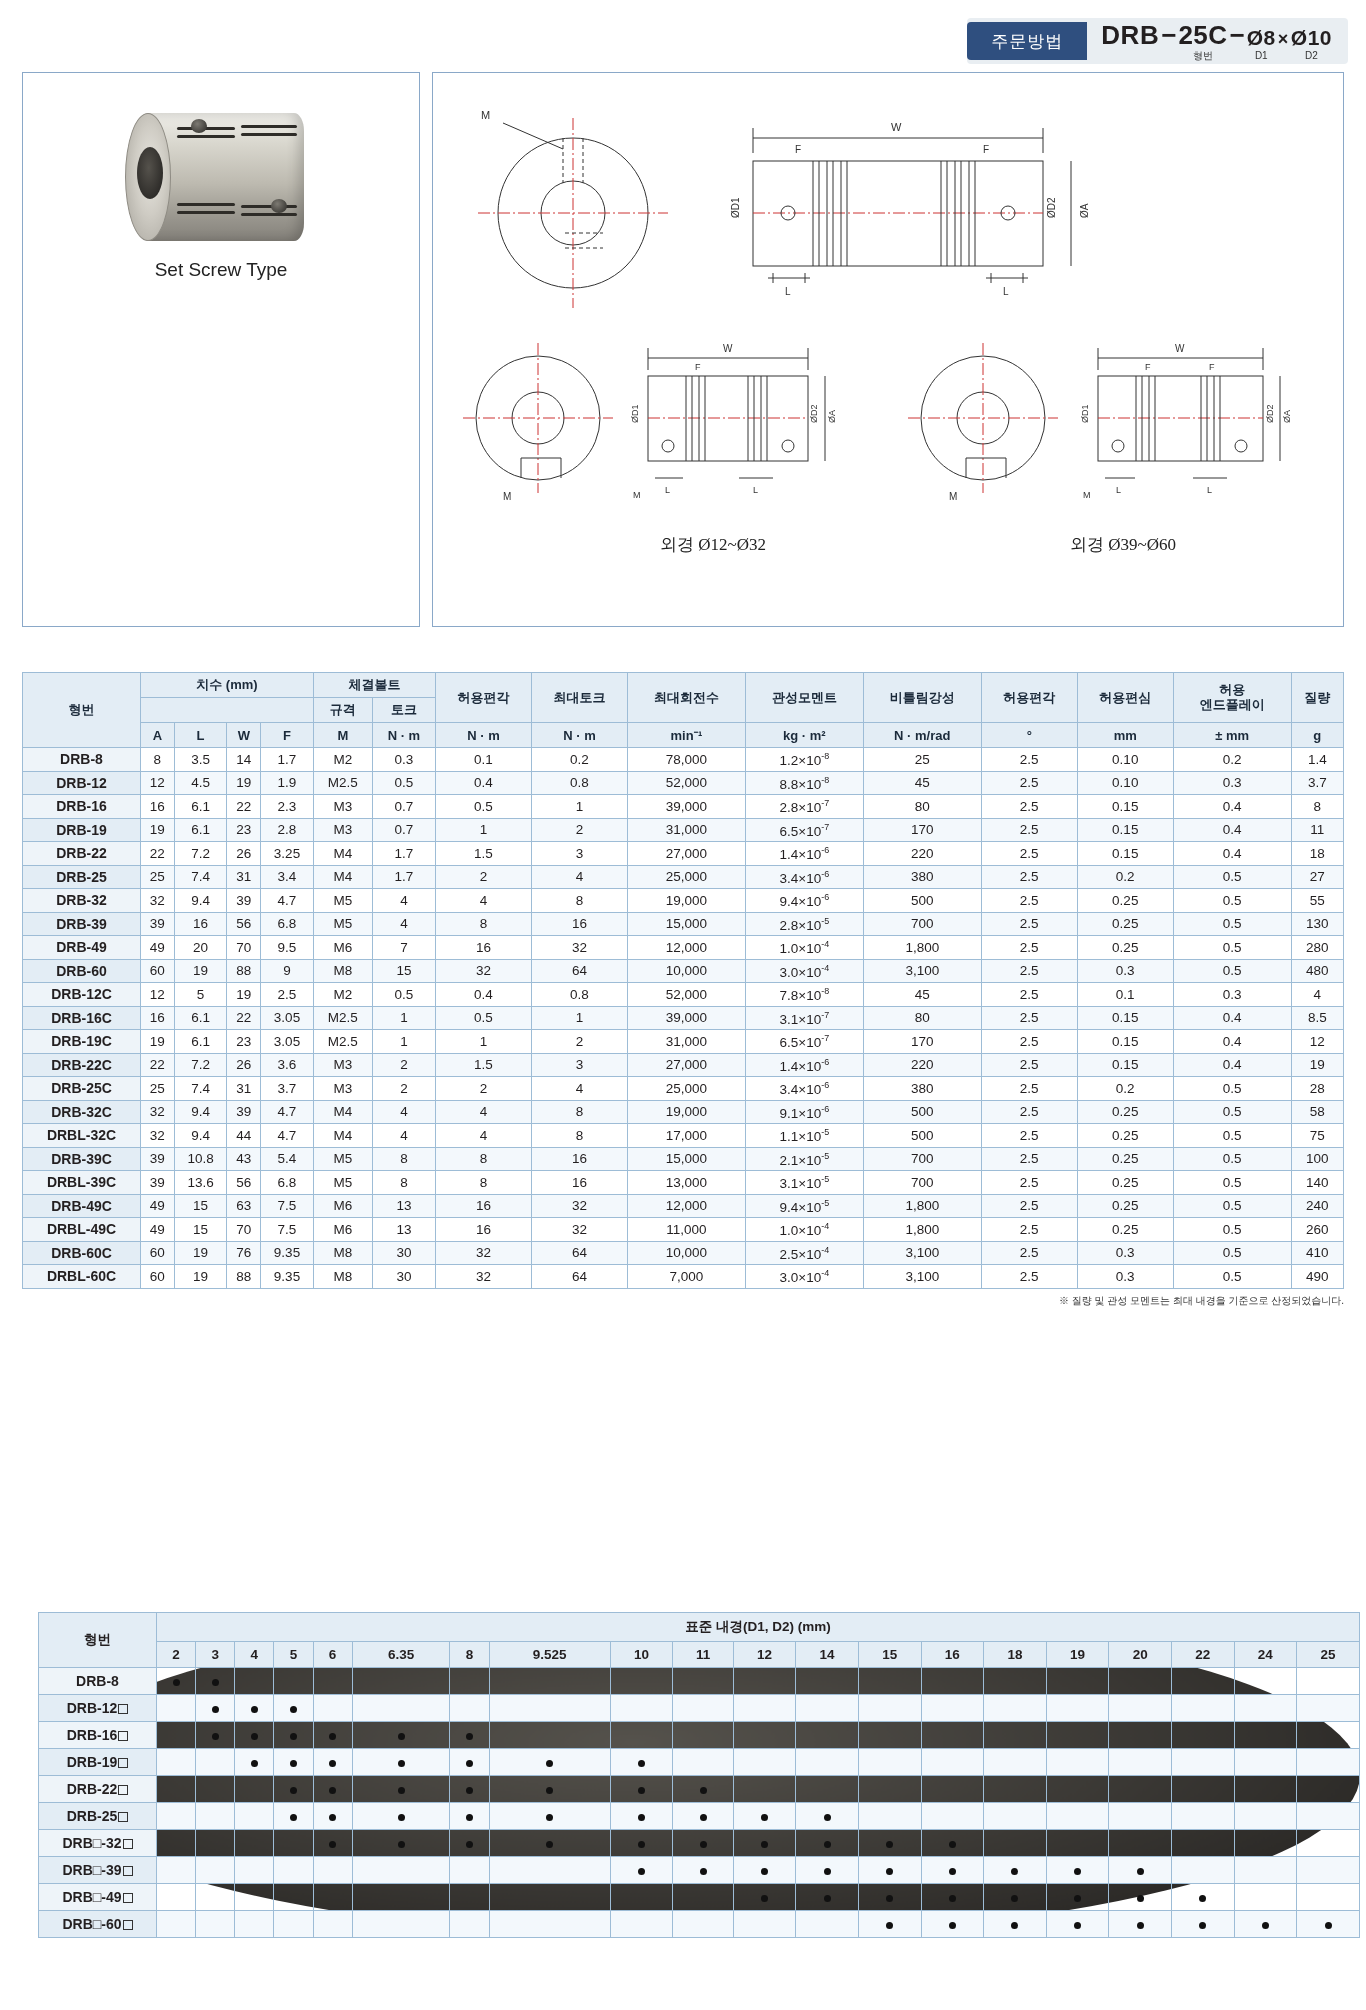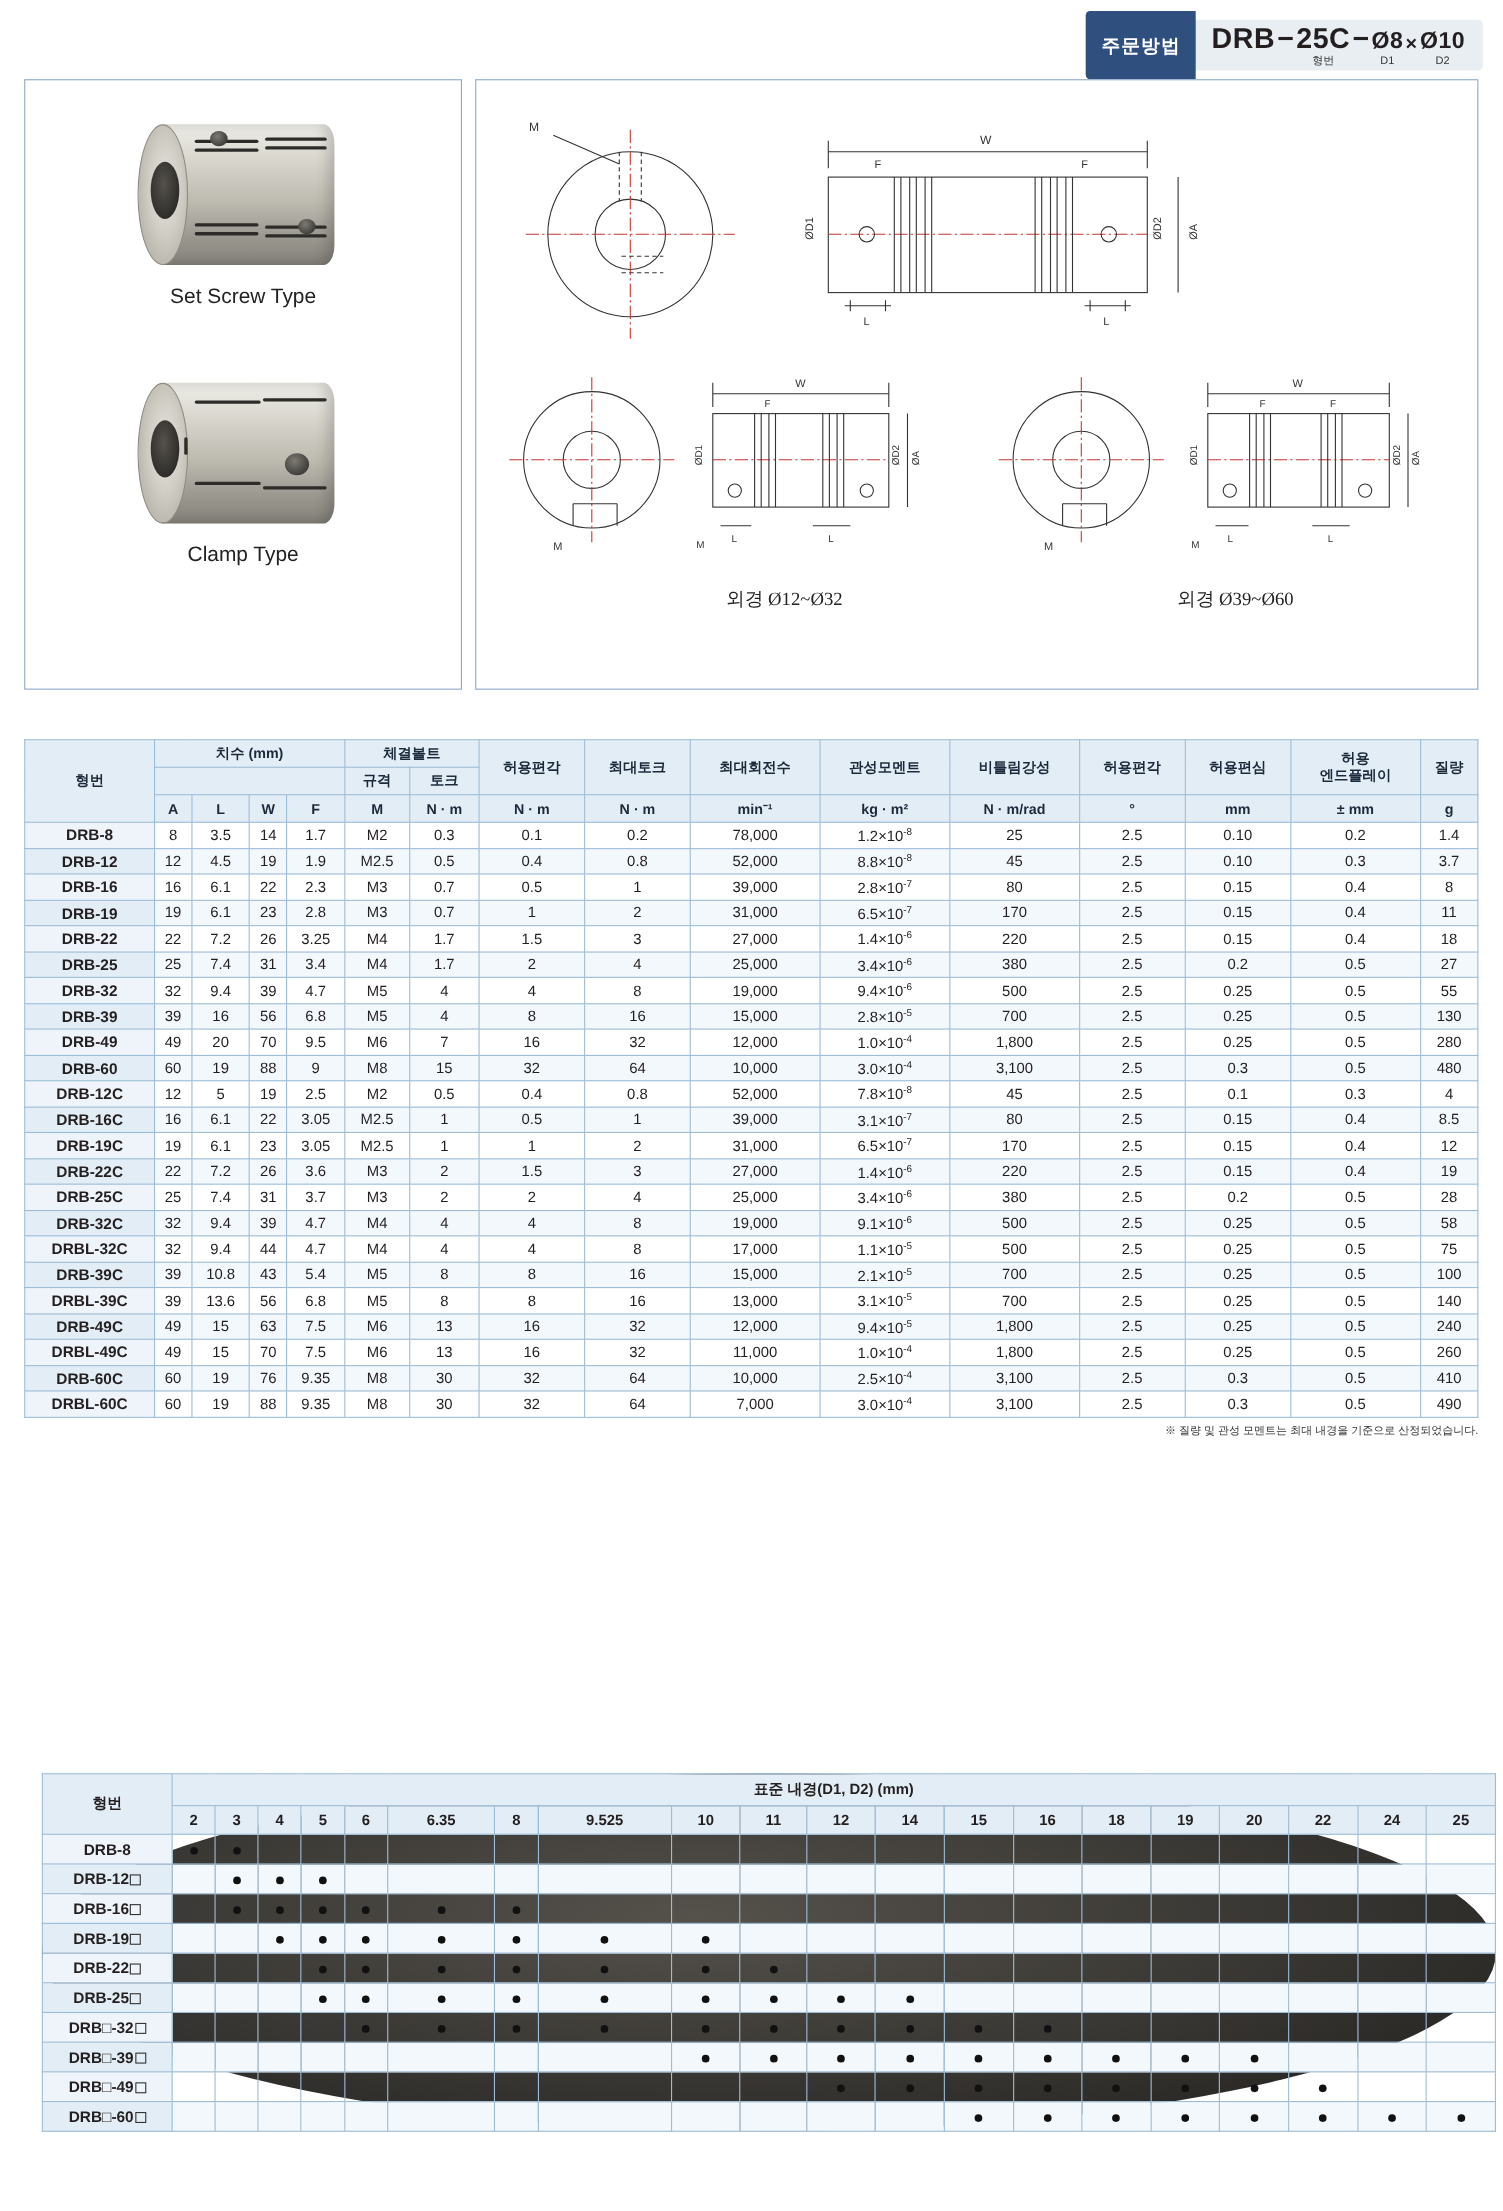--- a/index.html
+++ b/index.html
@@ -18,23 +18,23 @@
   .header {
     position: absolute; top: 18px; right: 18px;
     display: flex; align-items: center;
     background: #e9eef2;
     border-radius: 4px;
     height: 46px;
     padding-right: 16px;
   }
   .header-badge {
     background: #2f4f7f; color:#fff;
-    font-size: 17px; font-weight: bold;
-    padding: 0 14px;
-    height: 62px; display:flex; align-items:center;
+    font-size: 17px; font-weight: normal;
+    padding: 0 24px;
+    height: 38px; display:flex; align-items:center;
     border-radius: 4px 0 0 4px;
     letter-spacing: 1px;
   }
   .header-model {
     display:flex; align-items: flex-end; padding-left: 14px;
   }
   .hm-col { display:flex; flex-direction:column; align-items:center; line-height:1;justify-content:center; }
   .hm-main { font-size: 26px; font-weight: bold; letter-spacing:0.5px; }
   .hm-sub { font-size: 10px; color:#333; margin-top:3px; }
   .hm-dash { font-size: 26px; font-weight: bold; padding: 0 2px 0 2px; }
@@ -189,34 +189,20 @@
         <div class="slit" style="left:120px; top:22px; width:56px;"></div>
         <div class="slit" style="left:120px; top:30px; width:56px;"></div>
         <div class="slit" style="left:120px; top:102px; width:56px;"></div>
         <div class="slit" style="left:120px; top:110px; width:56px;"></div>
         <div class="screw" style="left:70px; top:16px;"></div>
         <div class="screw" style="left:150px; top:96px;"></div>
       </div>
       <div class="photo-caption">Set Screw Type</div>
     </div>
 
-    <div class="photo-block" style="top: 265px;">
-      <div class="coupling">
-        <div class="body3d"></div>
-        <div class="face"></div>
-        <div class="bore"></div>
-        <div class="slit" style="left:56px; top:26px; width:60px;"></div>
-        <div class="slit" style="left:56px; top:100px; width:60px;"></div>
-        <div class="slit" style="left:118px; top:24px; width:58px;"></div>
-        <div class="slit" style="left:118px; top:104px; width:58px;"></div>
-        <div class="slit" style="left:40px; top:66px; width:16px; transform:rotate(90deg);"></div>
-        <div class="screw" style="left:138px; top:74px; width:22px; height:20px;"></div>
-      </div>
-      <div class="photo-caption">Clamp Type</div>
-    </div>
   </div>
 
   <div class="panel" id="draw-panel">
     <div class="dwg" style="left:10px; top:10px;">
       <svg width="880" height="260" viewBox="0 0 880 260">
         <g stroke="#333" fill="none" stroke-width="1">
 
           <circle cx="130" cy="130" r="75"></circle>
           <circle cx="130" cy="130" r="32"></circle>
           <line x1="35" y1="130" x2="225" y2="130" stroke="#c33" stroke-dasharray="12,3,2,3"></line>

